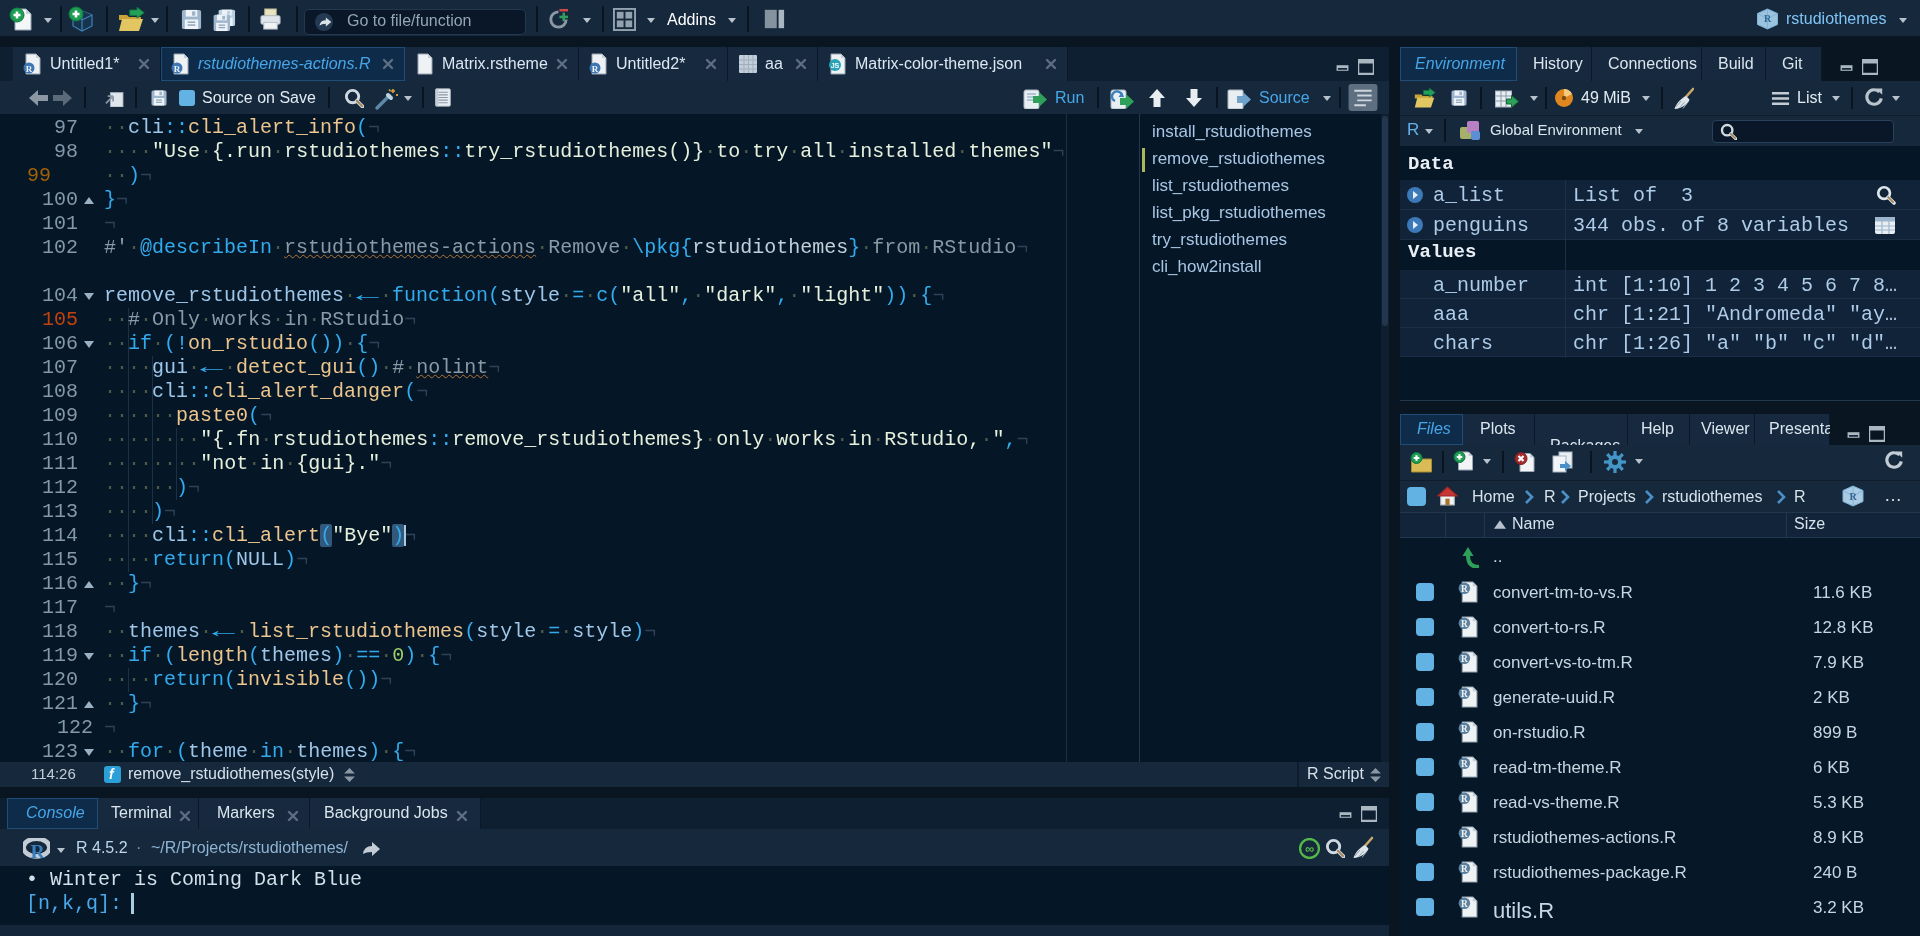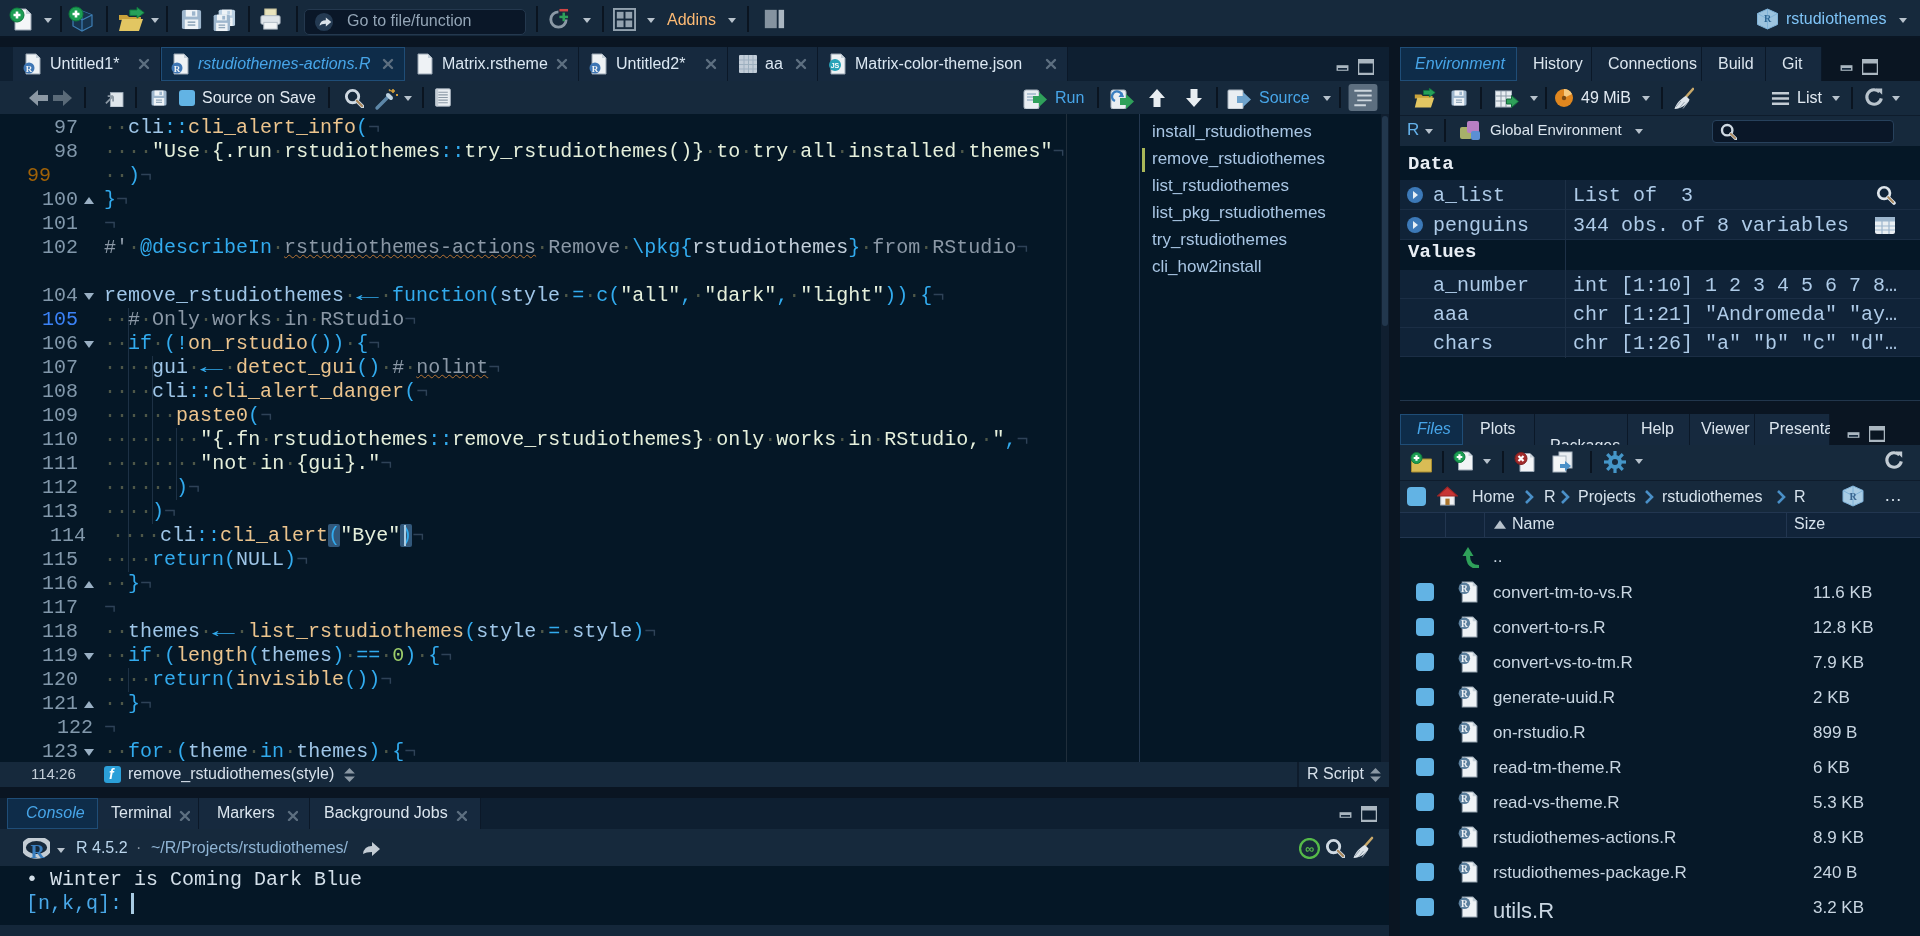--- a/index.html
+++ b/index.html
@@ -84,21 +84,21 @@
     <g fill="#93a2af">
       <rect x="4" y="4" width="7" height="7"></rect>
       <rect x="13" y="4" width="7" height="7"></rect>
       <rect x="4" y="13" width="7" height="7"></rect>
       <rect x="13" y="13" width="7" height="7"></rect>
     </g>
   </svg>
 <svg style="position:absolute;left:646px;top:16px" width="10" height="9" viewBox="0 0 10 9">
     <path d="M1 2 L5 7 L9 2 z" fill="#b7c2cc"></path>
   </svg>
-<div style="position:absolute;left:667px;top:11px;color:#fdba74;font-size:16px;font-weight:normal;font-family:'Liberation Sans', sans-serif;white-space:pre;">Addins</div>
+<div style="position:absolute;left:667px;top:11px;color:#ffffff;font-size:16px;font-weight:normal;font-family:'Liberation Sans', sans-serif;white-space:pre;">Addins</div>
 <svg style="position:absolute;left:727px;top:16px" width="10" height="9" viewBox="0 0 10 9">
     <path d="M1 2 L5 7 L9 2 z" fill="#b7c2cc"></path>
   </svg>
 <div style="position:absolute;left:747px;top:6px;width:2px;height:26px;background:#0a1420"></div>
 <svg style="position:absolute;left:763px;top:8px" width="22" height="22" viewBox="0 0 24 24">
     <rect x="2" y="2" width="13" height="20" fill="#8593a0"></rect>
     <rect x="17" y="2" width="6" height="20" fill="#aab6c1"></rect>
   </svg>
 <svg style="position:absolute;left:1756px;top:8px" width="23" height="22" viewBox="0 0 22 22">
     <g stroke="#7fb2d8" fill="#9cc3de" stroke-width="1">
@@ -323,21 +323,21 @@
       <div class="mono" style="position:absolute;left:104px;top:0;font-size:20px;line-height:24px;letter-spacing:0;white-space:pre"><span style="color:#8b98a6;">#'<span style="color:#4e5748">·</span></span><span style="color:#32abee;">@describeIn</span><span style="color:#8b98a6;"><span style="color:#4e5748">·</span></span><span style="color:#8b98a6;text-decoration:underline;text-decoration-style:wavy;text-decoration-color:#b87333;text-decoration-thickness:1px;">rstudiothemes-actions</span><span style="color:#8b98a6;"><span style="color:#4e5748">·</span>Remove<span style="color:#4e5748">·</span></span><span style="color:#32abee;">\pkg{</span><span style="color:#c3cfdb;">rstudiothemes</span><span style="color:#32abee;">}</span><span style="color:#8b98a6;"><span style="color:#4e5748">·</span>from<span style="color:#4e5748">·</span>RStudio</span><span style="color:#2e4257">¬</span></div>
     </div>
     <div style="position:absolute;left:0;top:170px;height:24px;width:1389px;">
       <div class="mono" style="position:absolute;left:0;top:0;width:78px;text-align:right;color:#8298ab;font-size:20px;line-height:24px">104</div>
       <svg style="position:absolute;left:84px;top:7px" width="10" height="9" viewBox="0 0 10 9">
         <path d="M0 2 L10 2 L5 9 z" fill="#9ab0c4"></path>
       </svg>
       <div class="mono" style="position:absolute;left:104px;top:0;font-size:20px;line-height:24px;letter-spacing:0;white-space:pre"><span style="color:#9fc6e8;">remove_rstudiothemes</span><span style="color:#4e5748;"><span style="color:#4e5748">·</span></span><span style="display:inline-block;width:24px;color:#32abee;letter-spacing:0"><span style="display:inline-block;transform:scaleX(1.9);transform-origin:left center">←</span></span><span style="color:#4e5748;"><span style="color:#4e5748">·</span></span><span style="color:#32abee;">function</span><span style="color:#32abee;">(</span><span style="color:#9fc6e8;">style</span><span style="color:#4e5748;"><span style="color:#4e5748">·</span></span><span style="color:#32abee;">=</span><span style="color:#4e5748;"><span style="color:#4e5748">·</span></span><span style="color:#32abee;">c</span><span style="color:#32abee;">(</span><span style="color:#e6f0dc;">"all"</span><span style="color:#32abee;">,</span><span style="color:#4e5748;"><span style="color:#4e5748">·</span></span><span style="color:#e6f0dc;">"dark"</span><span style="color:#32abee;">,</span><span style="color:#4e5748;"><span style="color:#4e5748">·</span></span><span style="color:#e6f0dc;">"light"</span><span style="color:#32abee;">)</span><span style="color:#32abee;">)</span><span style="color:#4e5748;"><span style="color:#4e5748">·</span></span><span style="color:#32abee;">{</span><span style="color:#2e4257">¬</span></div>
     </div>
     <div style="position:absolute;left:0;top:194px;height:24px;width:1389px;">
-      <div class="mono" style="position:absolute;left:0;top:0;width:78px;text-align:right;color:#3b82f6;font-size:20px;line-height:24px">105</div>
+      <div class="mono" style="position:absolute;left:0;top:0;width:78px;text-align:right;color:#c2410c;font-size:20px;line-height:24px">105</div>
       <div class="mono" style="position:absolute;left:104px;top:0;font-size:20px;line-height:24px;letter-spacing:0;white-space:pre"><span style="color:#4e5748;"><span style="color:#4e5748">·</span><span style="color:#4e5748">·</span></span><span style="color:#8b98a6;">#<span style="color:#4e5748">·</span>Only<span style="color:#4e5748">·</span>works<span style="color:#4e5748">·</span>in<span style="color:#4e5748">·</span>RStudio</span><span style="color:#2e4257">¬</span></div>
     </div>
     <div style="position:absolute;left:0;top:218px;height:24px;width:1389px;">
       <div class="mono" style="position:absolute;left:0;top:0;width:78px;text-align:right;color:#8298ab;font-size:20px;line-height:24px">106</div>
       <svg style="position:absolute;left:84px;top:7px" width="10" height="9" viewBox="0 0 10 9">
         <path d="M0 2 L10 2 L5 9 z" fill="#9ab0c4"></path>
       </svg>
       <div class="mono" style="position:absolute;left:104px;top:0;font-size:20px;line-height:24px;letter-spacing:0;white-space:pre"><span style="color:#4e5748;"><span style="color:#4e5748">·</span><span style="color:#4e5748">·</span></span><span style="color:#32abee;">if</span><span style="color:#4e5748;"><span style="color:#4e5748">·</span></span><span style="color:#32abee;">(</span><span style="color:#32abee;">!</span><span style="color:#ecc48d;">on_rstudio</span><span style="color:#32abee;">()</span><span style="color:#32abee;">)</span><span style="color:#4e5748;"><span style="color:#4e5748">·</span></span><span style="color:#32abee;">{</span><span style="color:#2e4257">¬</span></div>
     </div>
     <div style="position:absolute;left:0;top:242px;height:24px;width:1389px;">
@@ -361,21 +361,21 @@
       <div class="mono" style="position:absolute;left:104px;top:0;font-size:20px;line-height:24px;letter-spacing:0;white-space:pre"><span style="color:#4e5748;"><span style="color:#4e5748">·</span><span style="color:#4e5748">·</span><span style="color:#4e5748">·</span><span style="color:#4e5748">·</span><span style="color:#4e5748">·</span><span style="color:#4e5748">·</span><span style="color:#4e5748">·</span><span style="color:#4e5748">·</span></span><span style="color:#e6f0dc;">"not<span style="color:#4e5748">·</span>in<span style="color:#4e5748">·</span>{gui}."</span><span style="color:#2e4257">¬</span></div>
     </div>
     <div style="position:absolute;left:0;top:362px;height:24px;width:1389px;">
       <div class="mono" style="position:absolute;left:0;top:0;width:78px;text-align:right;color:#8298ab;font-size:20px;line-height:24px">112</div>
       <div class="mono" style="position:absolute;left:104px;top:0;font-size:20px;line-height:24px;letter-spacing:0;white-space:pre"><span style="color:#4e5748;"><span style="color:#4e5748">·</span><span style="color:#4e5748">·</span><span style="color:#4e5748">·</span><span style="color:#4e5748">·</span><span style="color:#4e5748">·</span><span style="color:#4e5748">·</span></span><span style="color:#32abee;">)</span><span style="color:#2e4257">¬</span></div>
     </div>
     <div style="position:absolute;left:0;top:386px;height:24px;width:1389px;">
       <div class="mono" style="position:absolute;left:0;top:0;width:78px;text-align:right;color:#8298ab;font-size:20px;line-height:24px">113</div>
       <div class="mono" style="position:absolute;left:104px;top:0;font-size:20px;line-height:24px;letter-spacing:0;white-space:pre"><span style="color:#4e5748;"><span style="color:#4e5748">·</span><span style="color:#4e5748">·</span><span style="color:#4e5748">·</span><span style="color:#4e5748">·</span></span><span style="color:#32abee;">)</span><span style="color:#2e4257">¬</span></div>
     </div>
-    <div style="position:absolute;left:8px;top:410px;height:24px;width:1228px;padding-left:43px;">
+    <div style="position:absolute;left:0;top:410px;height:24px;width:1228px;padding-left:43px;">
       <div class="mono" style="position:absolute;left:0;top:0;width:78px;text-align:right;color:#8298ab;font-size:20px;line-height:24px">114</div>
       <div class="mono" style="position:absolute;left:104px;top:0;font-size:20px;line-height:24px;letter-spacing:0;white-space:pre"><span style="color:#4e5748;"><span style="color:#4e5748">·</span><span style="color:#4e5748">·</span><span style="color:#4e5748">·</span><span style="color:#4e5748">·</span></span><span style="color:#9fc6e8;">cli</span><span style="color:#32abee;">::</span><span style="color:#ecc48d;">cli_alert</span><span style="color:#32abee;background:#32587b;border-radius:2px;">(</span><span style="color:#e6f0dc;">"Bye"</span><span style="color:#32abee;background:#32587b;border-radius:2px;">)</span><span style="color:#2e4257">¬</span></div>
     </div>
     <div style="position:absolute;left:0;top:434px;height:24px;width:1389px;">
       <div class="mono" style="position:absolute;left:0;top:0;width:78px;text-align:right;color:#8298ab;font-size:20px;line-height:24px">115</div>
       <div class="mono" style="position:absolute;left:104px;top:0;font-size:20px;line-height:24px;letter-spacing:0;white-space:pre"><span style="color:#4e5748;"><span style="color:#4e5748">·</span><span style="color:#4e5748">·</span><span style="color:#4e5748">·</span><span style="color:#4e5748">·</span></span><span style="color:#32abee;">return</span><span style="color:#32abee;">(</span><span style="color:#9fc6e8;">NULL</span><span style="color:#32abee;">)</span><span style="color:#2e4257">¬</span></div>
     </div>
     <div style="position:absolute;left:0;top:458px;height:24px;width:1389px;">
       <div class="mono" style="position:absolute;left:0;top:0;width:78px;text-align:right;color:#8298ab;font-size:20px;line-height:24px">116</div>
       <svg style="position:absolute;left:84px;top:8px" width="10" height="9" viewBox="0 0 10 9">

